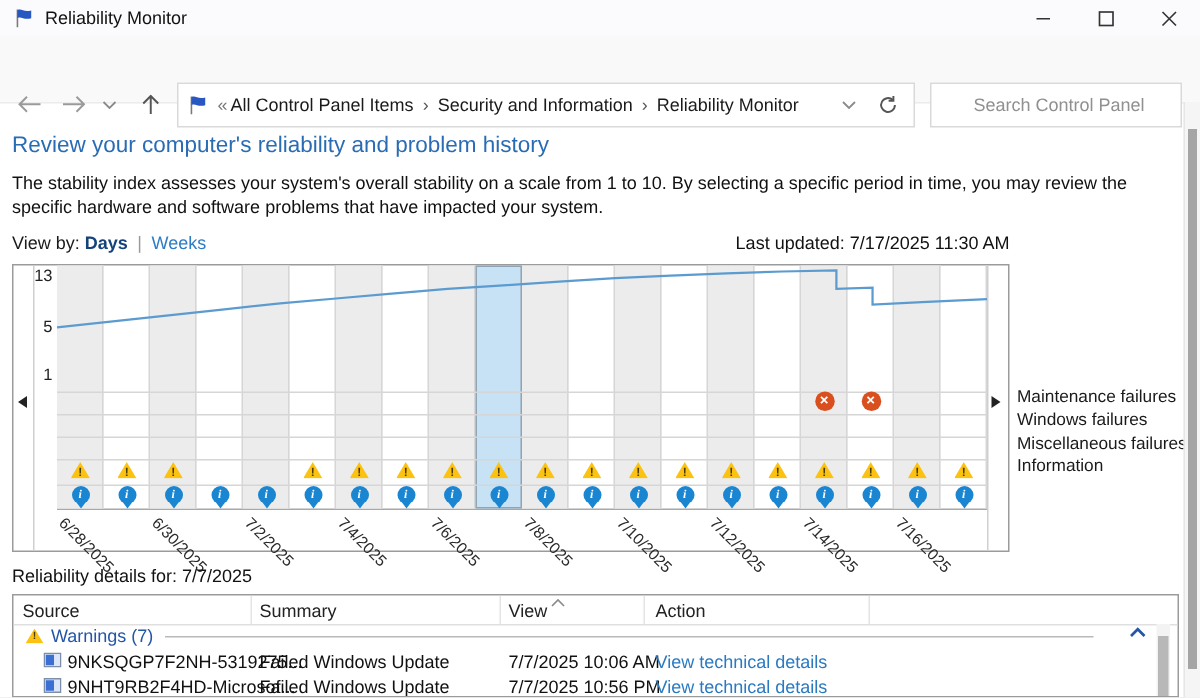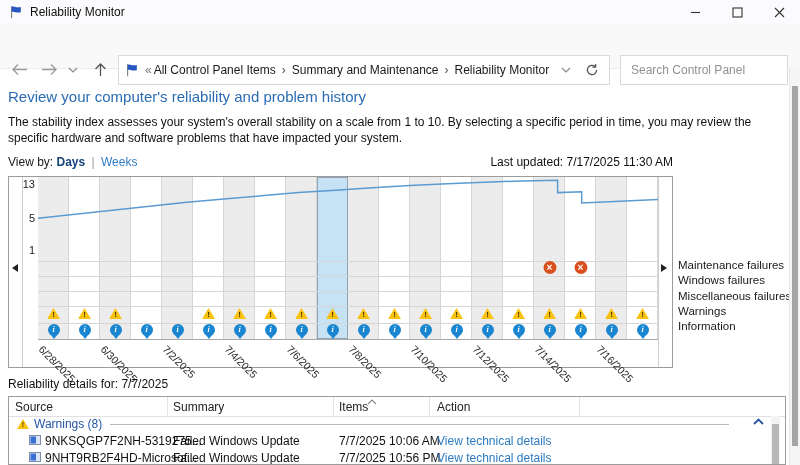--- a/index.html
+++ b/index.html
@@ -16,21 +16,21 @@
   .navbar{position:absolute;left:0;top:24px;width:800px;height:44px;background:#f9f9f9;
           border-bottom:1px solid #ececec;}
   .navico{position:absolute;top:39px;}
   .crumbbox{position:absolute;left:118px;top:31px;width:492px;height:30px;background:#fff;
             border:1px solid #d9d9d9;box-sizing:border-box;display:flex;align-items:center;
             padding:0 6px;font-size:12px;}
   .crumbbox .sep{color:#555;margin:0 6px;font-size:12px;}
   .crumbbox .item{color:#1a1a1a;white-space:nowrap;}
   .crumbbox .ovf{color:#777;margin:0 2px 0 6px;}
   .searchbox{position:absolute;left:620px;top:31px;width:168px;height:30px;background:#fff;
-             border:1px solid #d9d9d9;box-sizing:border-box;display:flex;align-items:center;}
+             border:1px solid #d9d9d9;box-sizing:border-box;display:flex;align-items:center;padding-left:18px;}
   .searchbox input{flex:1;border:none;outline:none;font-family:inherit;font-size:12px;
                    color:#333;padding:0 4px 0 10px;background:transparent;}
   .searchbox input::placeholder{color:#909090;}
   .searchbox .mag{margin-right:8px;}
   
   .heading{position:absolute;left:8px;top:88px;font-size:15px;color:#2a6cb4;}
   .desc{position:absolute;left:8px;top:115px;width:756px;font-size:12px;line-height:1.3;color:#111;}
   .viewby{position:absolute;left:8px;top:155px;font-size:12px;}
   .viewby .vb-days{font-weight:bold;color:#15427b;}
   .viewby .vb-sep{color:#9a9a9a;margin:0 3px;}
@@ -139,21 +139,21 @@
       </svg>
 
     <div class="crumbbox">
       <svg width="14" height="14" viewBox="0 0 16 16">
         <path d="M3 1.5V15" stroke="#7a7a7a" stroke-width="1.2" fill="none"></path>
         <path d="M3 2 C6 .5 8 3.8 13.5 2.2 L13.5 8.2 C8 9.8 6 6.5 3 8 Z" fill="#2857c2"></path>
       </svg>
       <span class="ovf">«</span>
       <span class="item">All Control Panel Items</span>
       <span class="sep">›</span>
-      <span class="item">Summary and Maintenance</span>
+      <span class="item">Security and Information</span>
       <span class="sep">›</span>
       <span class="item">Reliability Monitor</span>
       <span style="flex:1"></span>
       <svg width="10" height="7" viewBox="0 0 10 7" style="margin-right:14px">
         <path d="M1 1l4 4 4-4" stroke="#8a8a8a" stroke-width="1.2" fill="none"></path>
         </svg>
       <svg width="14" height="14" viewBox="0 0 14 14" style="margin-right:4px">
         <path d="M11.6 7a4.6 4.6 0 1 1-1.4-3.3" fill="none" stroke="#555" stroke-width="1.3"></path>
         <path d="M10.6 1v3.2H7.4" fill="none" stroke="#555" stroke-width="1.3"></path>
         </svg>
@@ -266,42 +266,41 @@
       <span class="dlabel" style="left: 346px; top: 166px;">7/8/2025</span>
       <span class="dlabel" style="left: 408px; top: 166px;">7/10/2025</span>
       <span class="dlabel" style="left: 470px; top: 166px;">7/12/2025</span>
       <span class="dlabel" style="left: 532px; top: 166px;">7/14/2025</span>
       <span class="dlabel" style="left: 594px; top: 166px;">7/16/2025</span>
     </div>
   <div class="legend">
       <div>Maintenance failures</div>
       <div>Windows failures</div>
       <div>Miscellaneous failures</div>
-      <div>Warnings</div>
       <div>Information</div>
     </div>
 
   <div class="dettitle">Reliability details for: 7/7/2025</div>
   <div class="dettable">
     <div class="thead">
       <span class="th" style="left:6px">Source</span>
       <span class="th" style="left:164px">Summary</span>
-      <span class="th" style="left:330px">Items</span>
+      <span class="th" style="left:330px">View</span>
       <span class="th" style="left:428px">Action</span>
       <svg style="position:absolute;left:358px;top:2px" width="10" height="6" viewBox="0 0 10 6">
         <path d="M1 5l4-4 4 4" stroke="#8a8a8a" stroke-width="1.1" fill="none"></path>
         </svg>
       <div class="thdiv" style="left:158px"></div>
       <div class="thdiv" style="left:324px"></div>
       <div class="thdiv" style="left:420px"></div>
       <div class="thdiv" style="left:570px"></div>
     </div>
     <div class="grouprow">
       <span class="gwarn">!</span>
-      <span class="glabel">Warnings (8)</span>
+      <span class="glabel">Warnings (7)</span>
       <span class="gline"></span>
       <span style="width:46px"></span>
     </div>
     <svg class="collapsechev" width="11" height="7" viewBox="0 0 11 7">
       <path d="M1 6l4.5-4.5L10 6" stroke="#2456a8" stroke-width="1.8" fill="none"></path>
       </svg>
 
     <div class="drow" style="top:35px">
       <svg class="srcico" width="12" height="10" viewBox="0 0 12 10">
         <rect x="0.5" y="0.5" width="11" height="9" fill="#dbe7f8" stroke="#7d8fa8"></rect>

